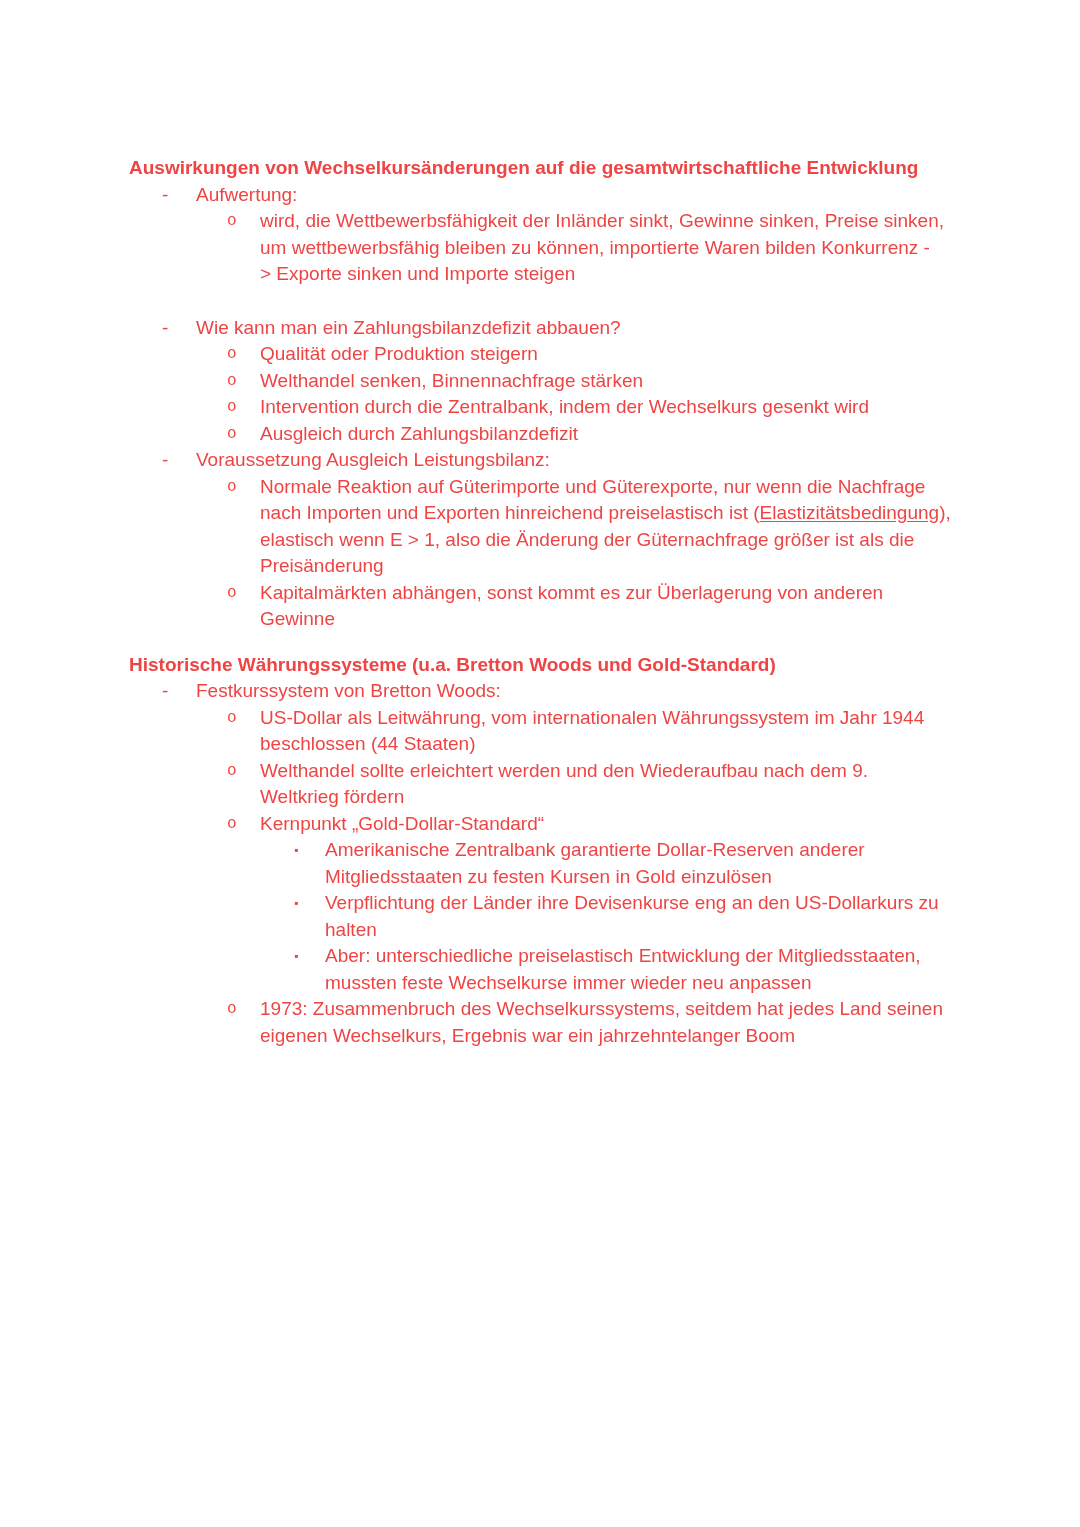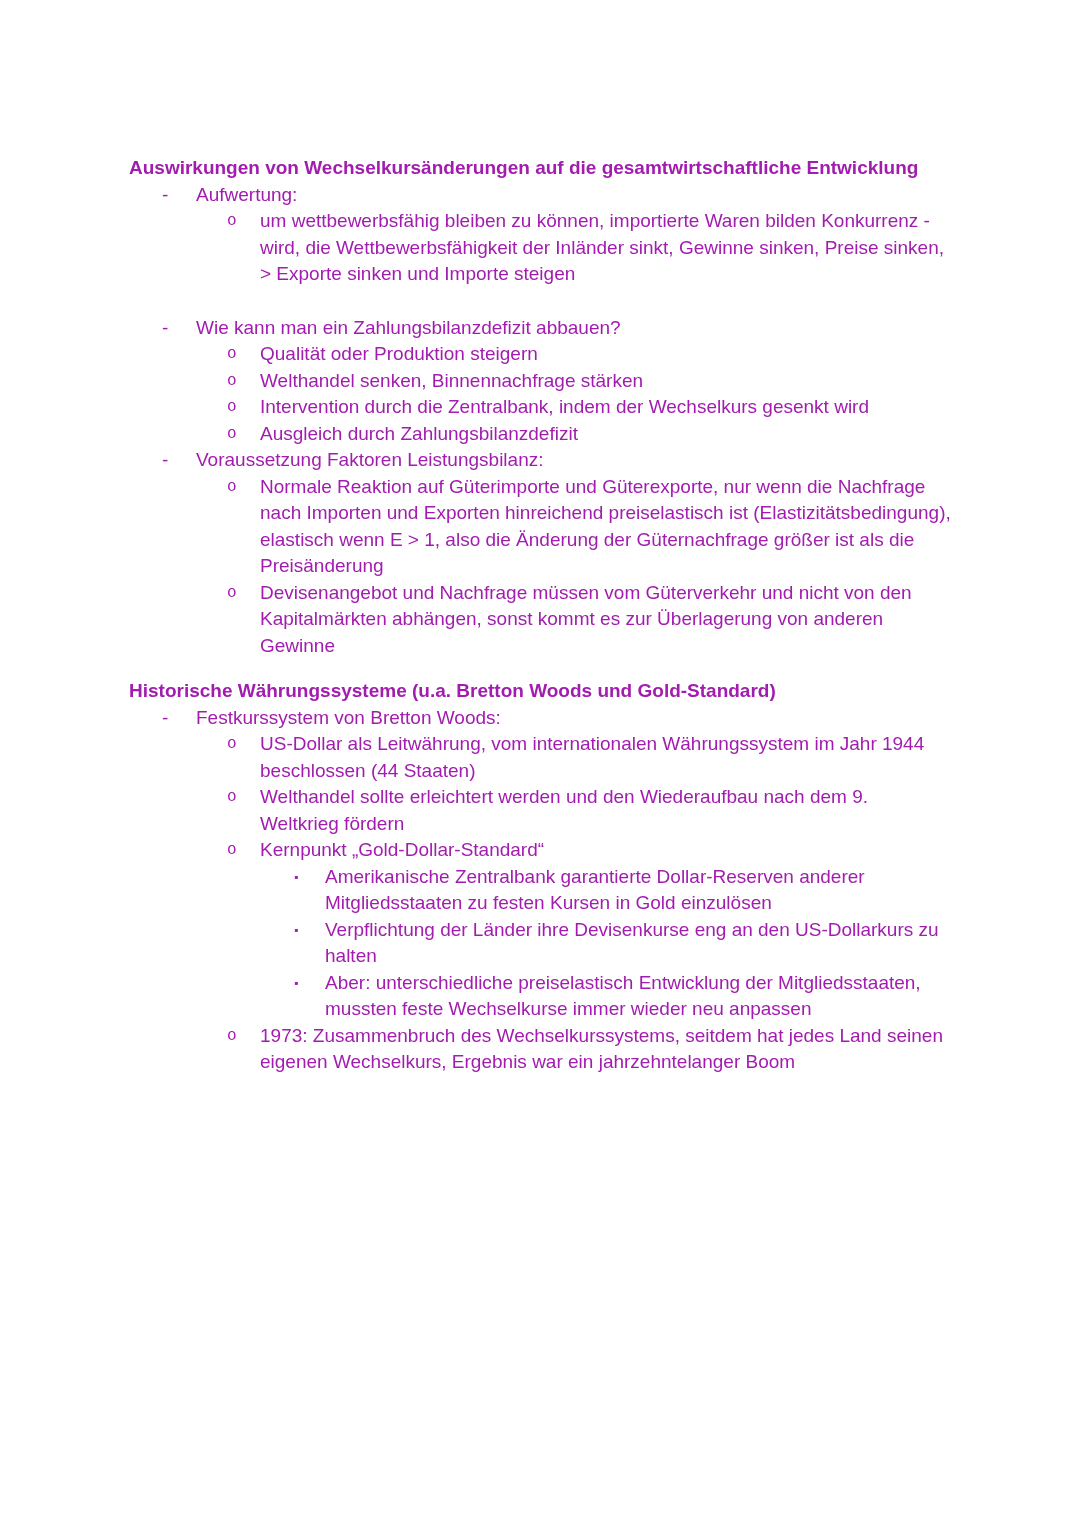--- a/index.html
+++ b/index.html
@@ -2,36 +2,36 @@
 <html><head>
 <meta charset="utf-8">
 <style>
   html, body { margin: 0; padding: 0; background: #ffffff; }
   .page {
     position: relative;
     width: 1080px;
     height: 1527px;
     overflow: hidden;
     background: #ffffff;
-    color: #a21caf;
+    color: #ef4444;
     font-family: "Liberation Sans", "DejaVu Sans", sans-serif;
     font-size: 19px;
     line-height: 26.5px;
   }
   .content { padding-top: 155px; }
   .row { position: relative; white-space: nowrap; }
   .h  { font-weight: 700; padding-left: 129px; }
   .l1 { padding-left: 196px; }
   .l2 { padding-left: 260px; }
   .l3 { padding-left: 325px; }
   .m  { position: absolute; top: 0; }
   .m1 { left: 162px; }
   .m2 { left: 227px; font-family: "Liberation Mono", "DejaVu Sans Mono", monospace; font-size: 16px; }
   .m3 { left: 294px; font-size: 12px; }
-  .u  { text-underline-offset: 2px; }
+  .u  { text-decoration: underline; text-underline-offset: 2px; }
   .blank { height: 27px; }
   .sec2 { margin-top: 19px; }
 </style>
 </head>
 <body>
 
 <div class="page">
   <div class="content">
 
     <div>
@@ -39,24 +39,24 @@
 
       <div class="row l1">
         <span class="m m1">-</span>
         <span>Aufwertung:</span>
       </div>
 
       <div class="row l2">
         <span class="m m2">o</span>
       </div>
       <div class="row l2">
-        <span>um wettbewerbsfähig bleiben zu können, importierte Waren bilden Konkurrenz -</span>
+        <span>wird, die Wettbewerbsfähigkeit der Inländer sinkt, Gewinne sinken, Preise sinken,</span>
       </div>
       <div class="row l2">
-        <span>wird, die Wettbewerbsfähigkeit der Inländer sinkt, Gewinne sinken, Preise sinken,</span>
+        <span>um wettbewerbsfähig bleiben zu können, importierte Waren bilden Konkurrenz -</span>
       </div>
       <div class="row l2">
         <span>&gt; Exporte sinken und Importe steigen</span>
       </div>
 
       <div class="row blank"></div>
 
       <div class="row l1">
         <span class="m m1">-</span>
         <span>Wie kann man ein Zahlungsbilanzdefizit abbauen?</span>
@@ -73,38 +73,37 @@
         <span class="m m2">o</span>
         <span>Intervention durch die Zentralbank, indem der Wechselkurs gesenkt wird</span>
       </div>
       <div class="row l2">
         <span class="m m2">o</span>
         <span>Ausgleich durch Zahlungsbilanzdefizit</span>
       </div>
 
       <div class="row l1">
         <span class="m m1">-</span>
-        <span>Voraussetzung Faktoren Leistungsbilanz:</span>
+        <span>Voraussetzung Ausgleich Leistungsbilanz:</span>
       </div>
       <div class="row l2">
         <span class="m m2">o</span>
         <span>Normale Reaktion auf Güterimporte und Güterexporte, nur wenn die Nachfrage</span>
       </div>
       <div class="row l2">
         <span>nach Importen und Exporten hinreichend preiselastisch ist (</span><span class="u">Elastizitätsbedingung</span><span>),</span>
       </div>
       <div class="row l2">
         <span>elastisch wenn E &gt; 1, also die Änderung der Güternachfrage größer ist als die</span>
       </div>
       <div class="row l2">
         <span>Preisänderung</span>
       </div>
       <div class="row l2">
         <span class="m m2">o</span>
-        <span>Devisenangebot und Nachfrage müssen vom Güterverkehr und nicht von den</span>
       </div>
       <div class="row l2">
         <span>Kapitalmärkten abhängen, sonst kommt es zur Überlagerung von anderen</span>
       </div>
       <div class="row l2">
         <span>Gewinne</span>
       </div>
     </div>
 
     <div class="sec2">

